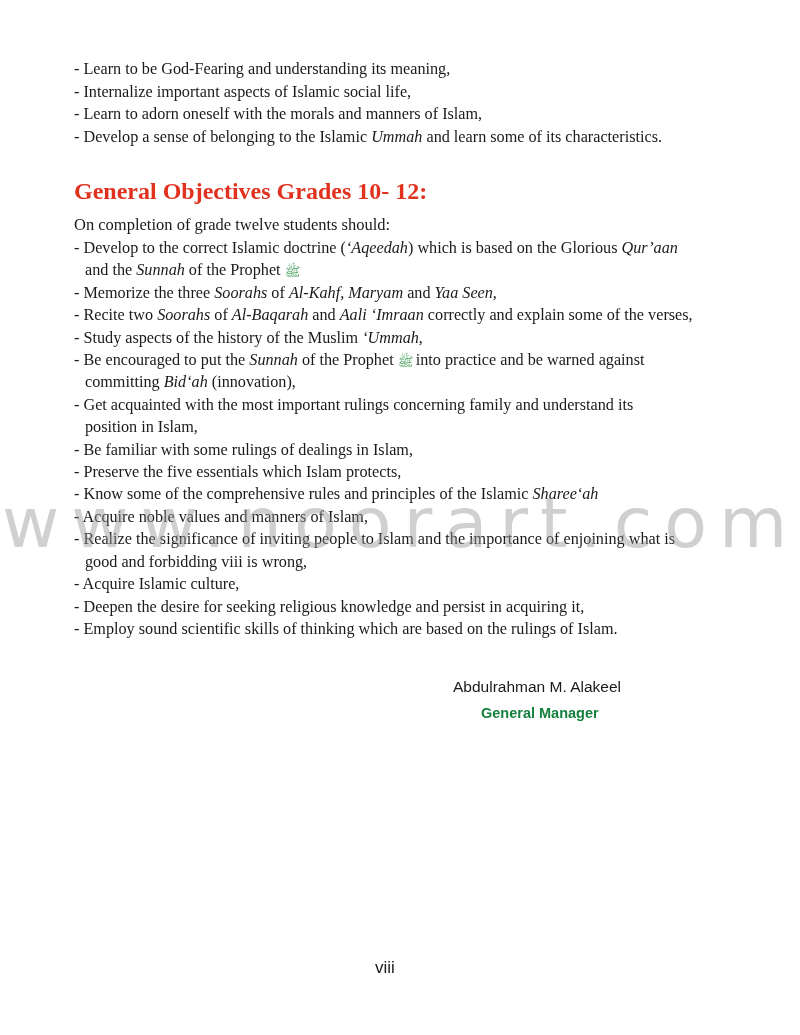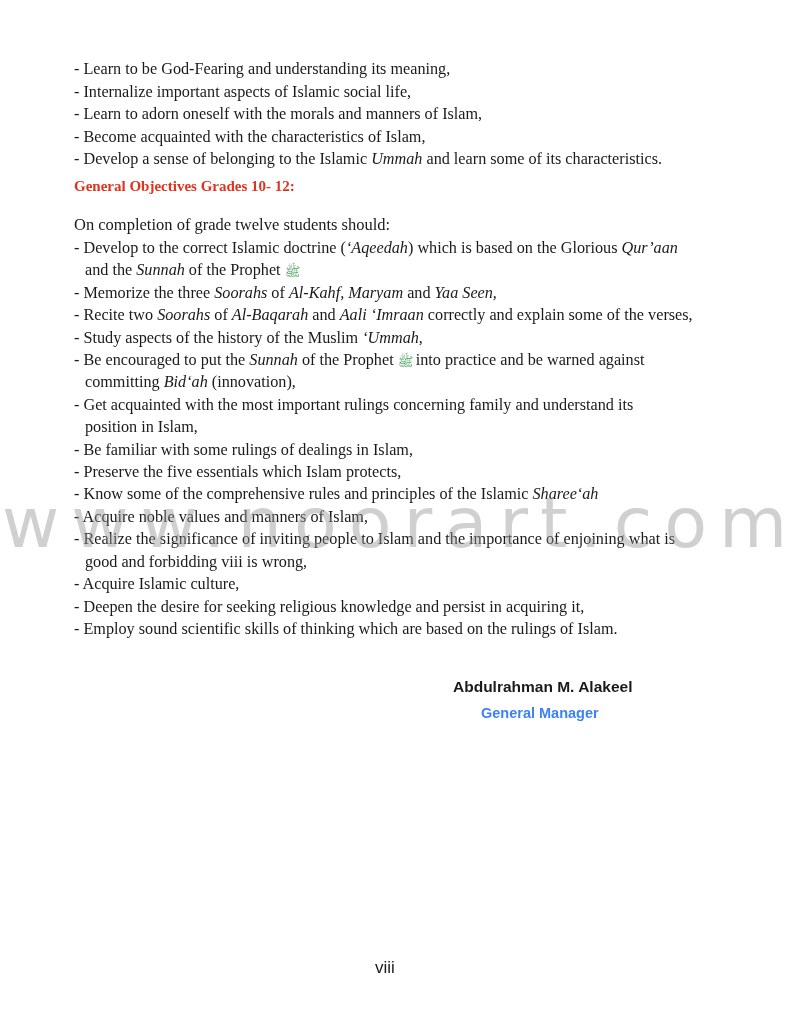--- a/index.html
+++ b/index.html
@@ -8,21 +8,21 @@
       position: absolute; left: 0; top: 0; width: 634px; height: 1035px;
       font-family: "Liberation Serif", "DejaVu Serif", serif;
       color: #1a1a1a;
     }
     .intro-list {
       position: absolute; left: 74px; top: 58px; width: 680px;
       font-size: 16.2px; line-height: 22.6px; margin: 0; padding: 0; list-style: none;
     }
     .section-heading {
       position: absolute; left: 74px; top: 178px;
-      font-size: 15px; font-weight: bold; color: #e0321e; margin: 0;
+      font-size: 24px; font-weight: bold; color: #e0321e; margin: 0;
     }
     .sub-heading {
       position: absolute; left: 74px; top: 215px;
       font-size: 16.5px; font-weight: normal; color: #1a1a1a; margin: 0;
     }
     .objectives-list {
       position: absolute; left: 74px; top: 237px; width: 680px;
       font-size: 16.2px; line-height: 22.4px; margin: 0; padding: 0; list-style: none;
     }
     .objectives-list li, .intro-list li { white-space: nowrap; }
@@ -35,38 +35,37 @@
     .watermark {
       position: absolute; left: 2px; top: 488px; width: 800px;
       font-family: "DejaVu Sans", sans-serif; font-size: 70px; letter-spacing: 12px;
       color: rgba(150,150,150,0.45); font-weight: normal; white-space: nowrap;
       pointer-events: none; line-height: 70px;
     }
     .signature {
       position: absolute; left: 0; top: 678px; width: 800px;
       font-family: "Liberation Sans", "DejaVu Sans", sans-serif;
     }
-    .sig-name { position: absolute; left: 453px; top: 0; font-size: 15.5px; color: #1a1a1a; white-space: nowrap; font-weight: bold; }
-    .sig-title { position: absolute; left: 481px; top: 27px; font-size: 14.5px; font-weight: bold; color: #3b82f6; white-space: nowrap; }
+    .sig-name { position: absolute; left: 453px; top: 0; font-size: 15.5px; color: #1a1a1a; white-space: nowrap; }
+    .sig-title { position: absolute; left: 481px; top: 27px; font-size: 14.5px; font-weight: bold; color: #15803d; white-space: nowrap; }
     .page-number {
       position: absolute; left: 375px; top: 958px;
       font-family: "Liberation Sans", "DejaVu Sans", sans-serif; font-size: 17px; color: #1a1a1a;
     }
     i { font-style: italic; }
   </style>
 </head>
 <body>
 
 <div class="page">
 
   <ul class="intro-list">
     <li>- Learn to be God-Fearing and understanding its meaning,</li>
     <li>- Internalize important aspects of Islamic social life,</li>
     <li>- Learn to adorn oneself with the morals and manners of Islam,</li>
-    <li>- Become acquainted with the characteristics of Islam,</li>
     <li><span>- Develop a sense of belonging to the Islamic </span><i>Ummah</i><span> and learn some of its characteristics.</span></li>
   </ul>
 
   <h2 class="section-heading">General Objectives Grades 10- 12:</h2>
   <h3 class="sub-heading">On completion of grade twelve students should:</h3>
 
   <ul class="objectives-list">
     <li><span>- Develop to the correct Islamic doctrine (</span><i>‘Aqeedah</i><span>) which is based on the Glorious </span><i>Qur’aan</i></li>
     <li class="cont"><span>and the </span><i>Sunnah</i><span> of the Prophet </span><span class="pbuh">ﷺ</span></li>
     <li><span>- Memorize the three </span><i>Soorahs</i><span> of </span><i>Al-Kahf, Maryam</i><span> and </span><i>Yaa Seen,</i></li>

